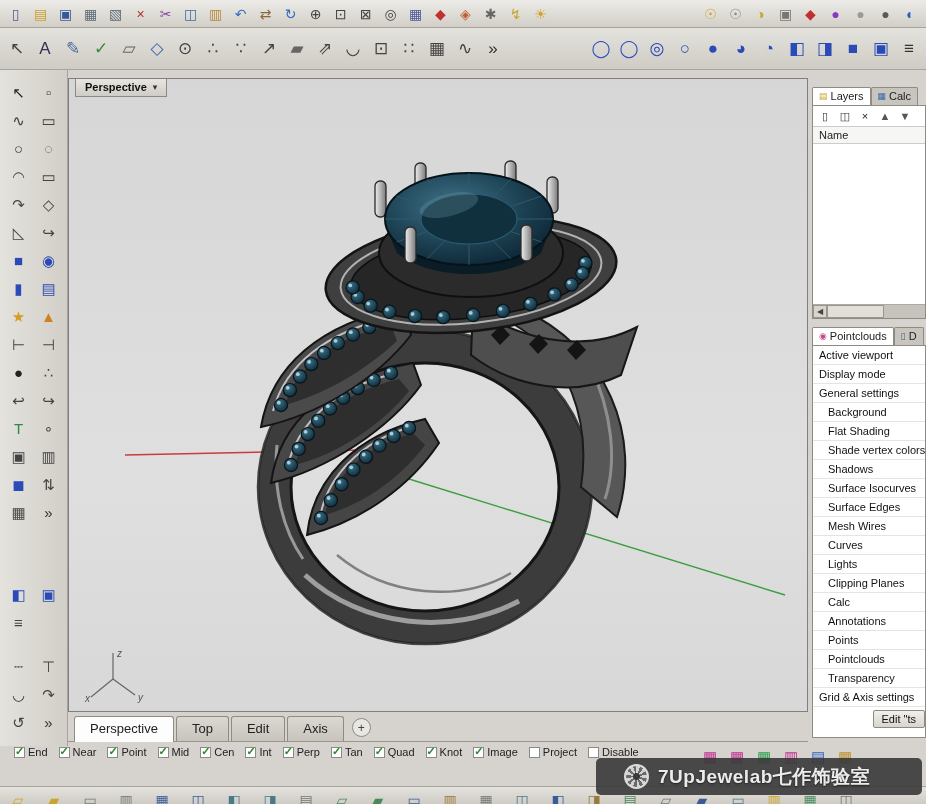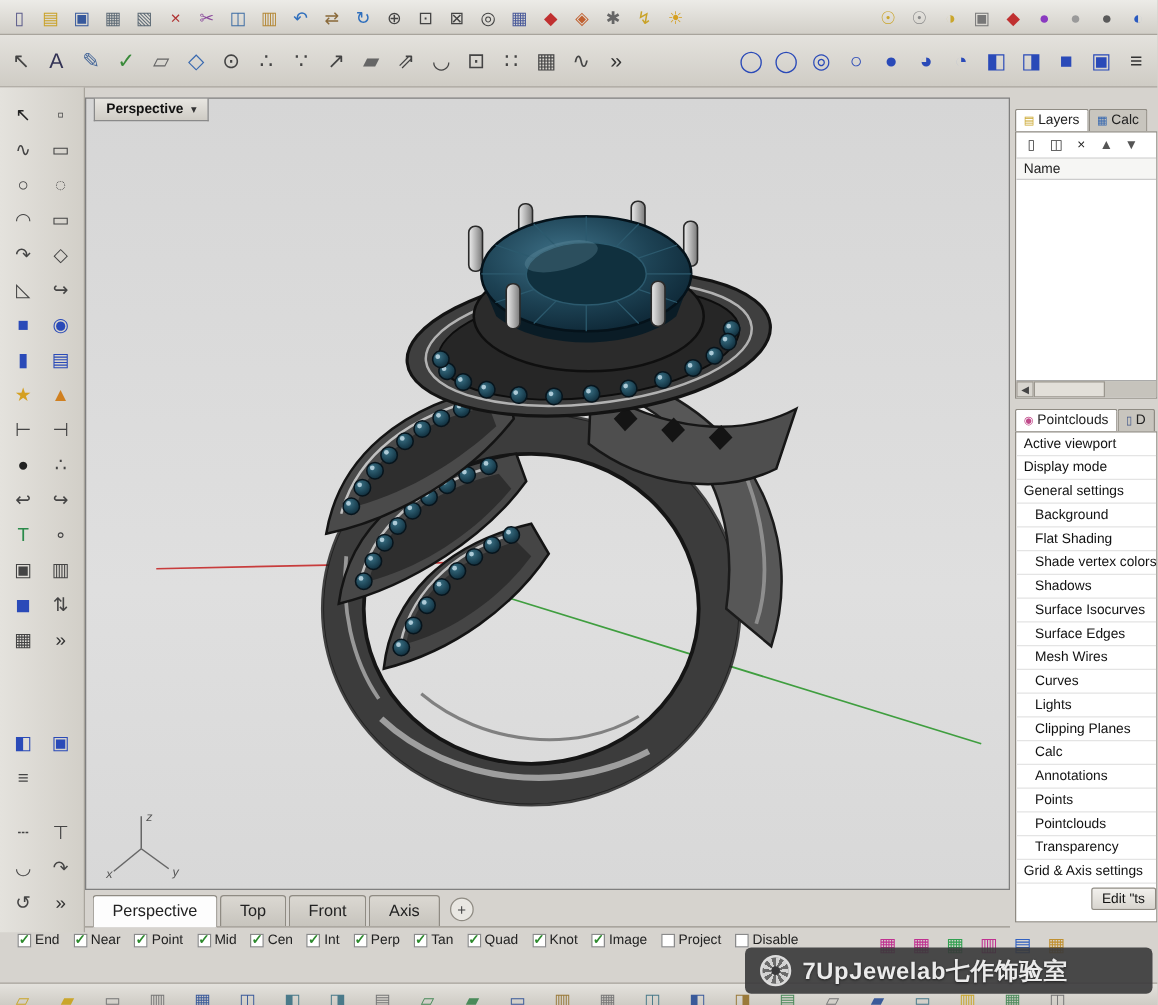--- a/index.html
+++ b/index.html
@@ -49,21 +49,21 @@
     align-items:flex-start;gap:11px;padding-left:14px;background:#d6d3ce}
   .os-item{display:flex;align-items:center;gap:3px;font-size:11px;color:#222;white-space:nowrap}
   .cb{width:11px;height:11px;background:#fff;border:1px solid #8a8a8a;position:relative}
   .os-item.checked .cb::after{content:"✓";position:absolute;left:0;top:-3px;font-size:11px;
     color:#2d8a2d;font-weight:bold}
 
   #extra-icons{position:absolute;left:698px;top:744px;display:flex;gap:3px;z-index:2}
   #extra-icons .tbtn{width:24px;height:24px;font-size:15px}
 
   #watermark{position:absolute;left:596px;top:758px;width:326px;height:37px;z-index:6;
-    background:rgba(56,56,58,0.9);border-radius:5px;display:flex;align-items:center;gap:9px;padding:0 12px}
+    background:rgba(56,56,58,0.9);border-radius:5px;display:flex;align-items:center;gap:9px;padding:0 28px}
   .wm-logo{width:25px;height:25px;border-radius:50%;flex:0 0 auto;
     background:repeating-conic-gradient(#d2d2d2 0 20deg,#6a6a6a 20deg 40deg);
     border:2px solid #dcdcdc;position:relative}
   .wm-logo::after{content:"";position:absolute;inset:7px;background:#39393b;border-radius:50%}
   .wm-text{color:#ebebeb;font-size:19px;font-weight:bold;letter-spacing:.5px;white-space:nowrap;
     text-shadow:0 1px 2px rgba(0,0,0,.6)}
 
   #bottomstrip{position:absolute;left:0;top:786px;width:926px;height:18px;display:flex;gap:12px;
     padding:2px 6px;background:linear-gradient(#e4e2dd,#cfccc5);border-top:1px solid #a8a49c;overflow:hidden}
   #bottomstrip .tbtn{width:24px;height:22px;font-size:14px}
@@ -588,21 +588,21 @@
       <text x="2" y="57">x</text>
       <text x="55" y="56">y</text>
     </svg>
   </div>
 
   <div id="vptabs">
     <div class="vt-list">
 
     <div class="vtab active">Perspective</div>
         <div class="vtab">Top</div>
-        <div class="vtab">Front</div>
+        <div class="vtab">Edit</div>
         <div class="vtab">Axis</div>
       </div>
     <div class="vp-add">+</div>
   </div>
 
   <div id="osnap">
 
       <label class="os-item checked">
         <span class="cb"></span>
         <span>End</span>

